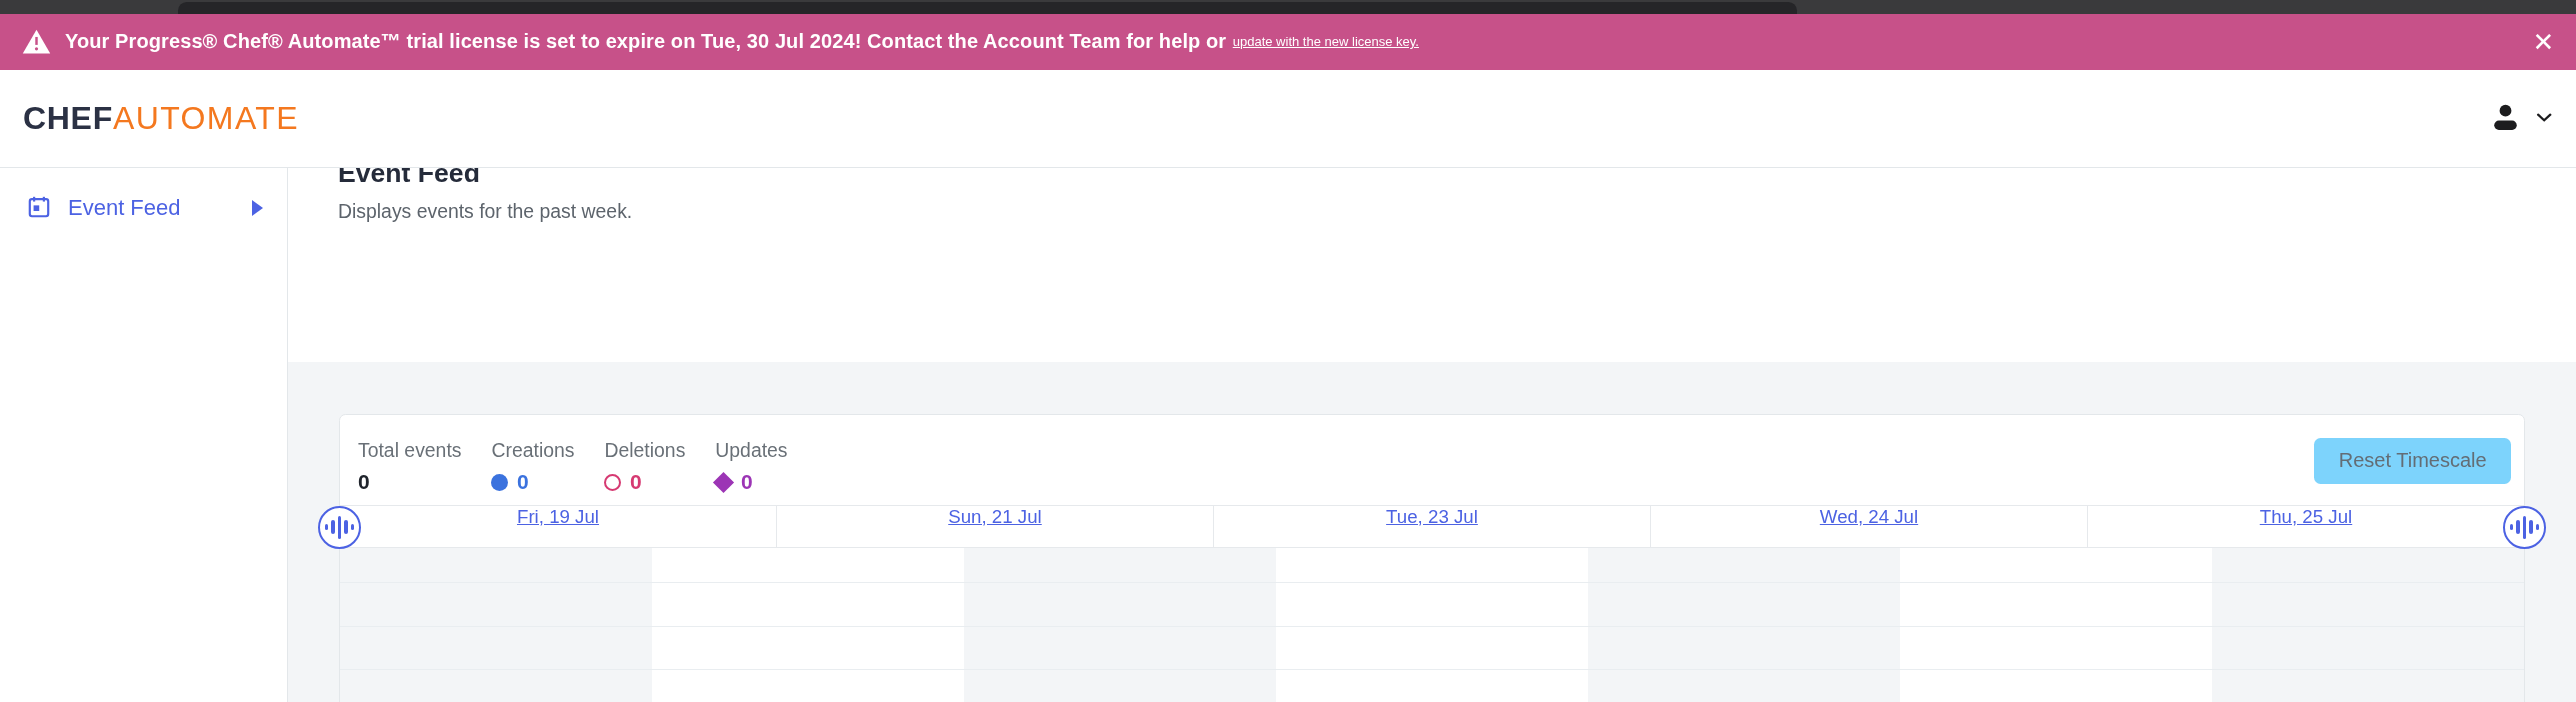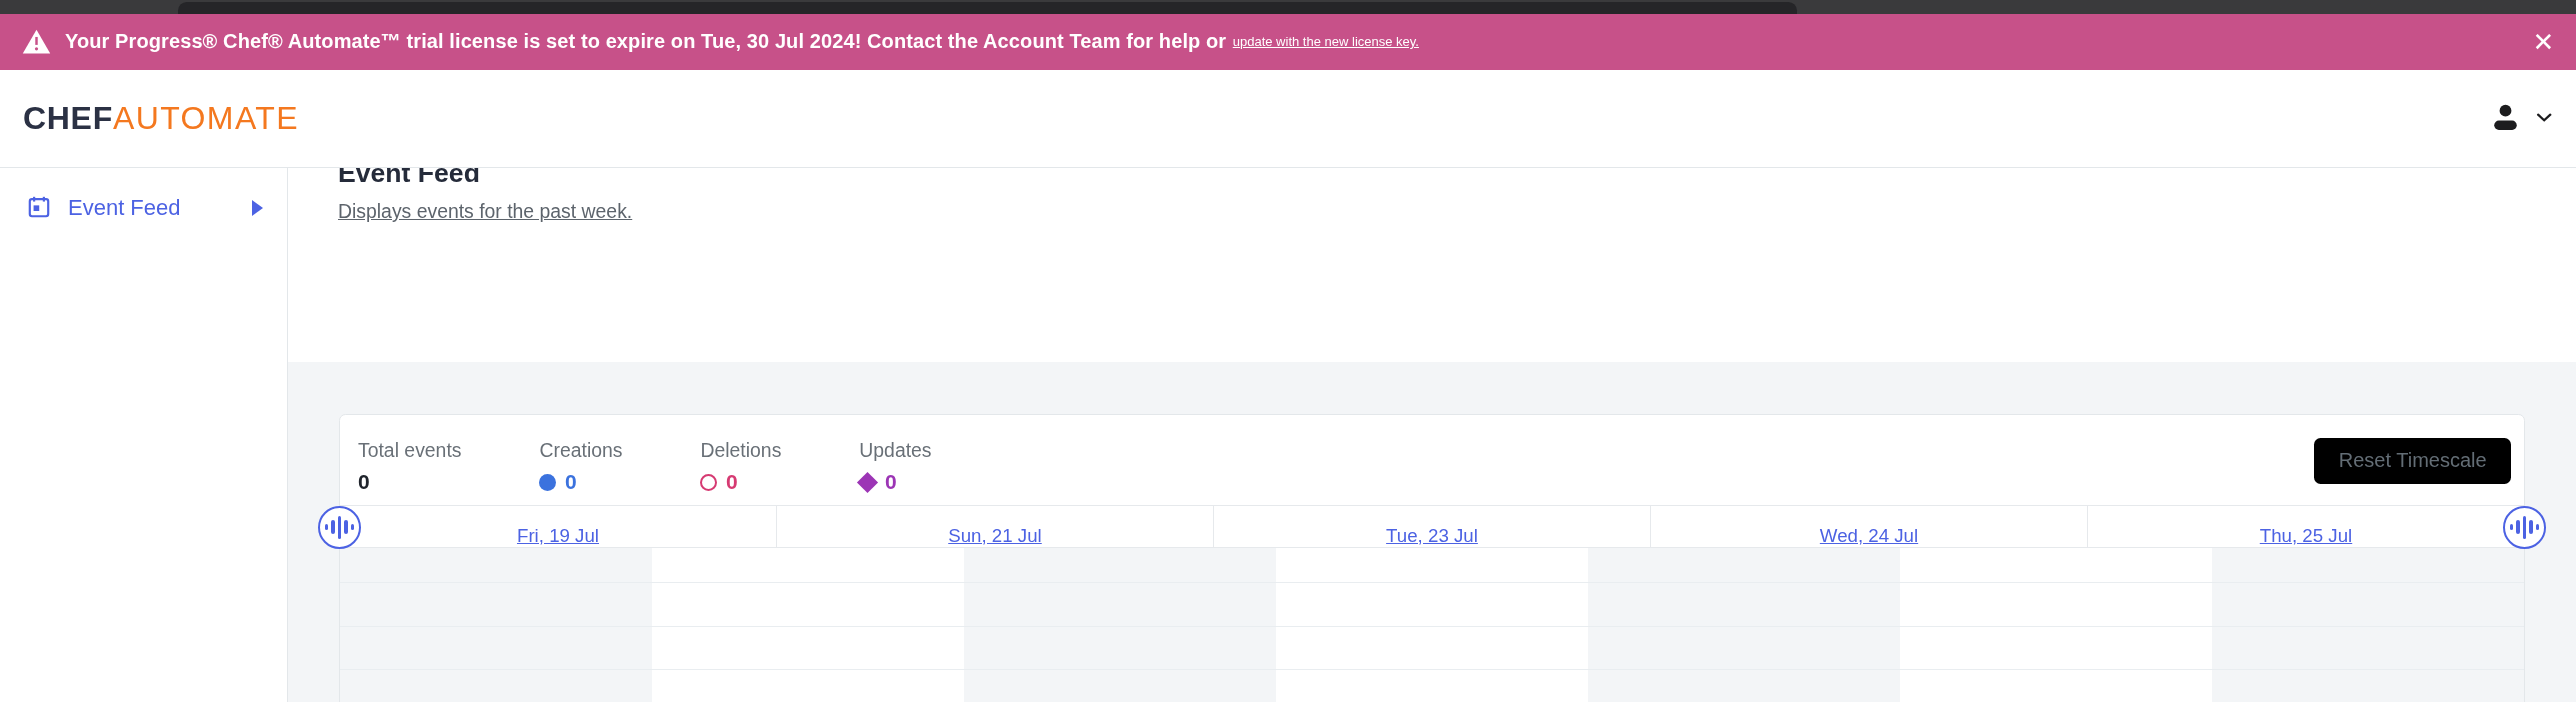--- a/index.html
+++ b/index.html
@@ -41,41 +41,41 @@
 
   
   .app-body{display:flex;height:535px;}
   .sidebar{width:288px;border-right:1.4px solid var(--border);background:#fff;padding-top:16px;}
   .side-item{display:flex;align-items:center;padding:10px 24.4px 10px 26px;cursor:pointer;}
   .side-item .lbl{color:var(--accent-blue);font-size:22px;margin-left:16px;}
   .side-item .arrow{margin-left:auto;width:0;height:0;border-left:11.5px solid var(--accent-blue);border-top:8px solid transparent;border-bottom:8px solid transparent;}
 
   .main{flex:1;position:relative;overflow:hidden;background:#fff;}
   .page-title{margin:-10px 0 0 50px;font-size:26.6px;font-weight:700;color:var(--nav-dark);}
-  .page-sub{margin:11.5px 0 0 50px;font-size:19.4px;color:#5d646c;text-decoration:underline;}
+  .page-sub{margin:11.5px 0 0 50px;font-size:19.4px;color:#5d646c;}
   .filter-input{position:absolute;left:50px;top:102px;width:2185px;height:68px;border:1.4px solid #e0e4e8;border-radius:6.5px;font-size:19.4px;padding:0 21.6px;color:#333;outline:none;}
   .filter-input::placeholder{color:#c2c8cf;}
 
   .gray-section{position:absolute;left:0;right:0;top:194px;bottom:0;background:var(--gray-bg);overflow:hidden;}
   .panel{position:relative;margin:52px 0 0 51px;width:2186px;height:431px;background:#fff;border:1.4px solid var(--border);border-radius:6.5px;}
 
-  .stats-row{position:relative;height:90px;padding:24px 14.4px 0 18px;display:flex;gap:78px;}
+  .stats-row{position:relative;height:90px;padding:24px 14.4px 0 18px;display:flex;gap:30px;}
   .stat .s-label{font-size:19.4px;color:var(--muted-text);}
   .stat .s-value{margin-top:8.6px;font-size:21px;font-weight:700;color:#20242c;display:flex;align-items:center;gap:8.6px;}
   .marker{display:inline-block;width:17px;height:17px;}
   .marker.circle-filled{border-radius:50%;background:var(--stat-blue);}
   .marker.circle-outline{border-radius:50%;border:2.2px solid var(--stat-pink);background:#fff;}
   .marker.diamond{background:var(--stat-purple);transform:rotate(45deg) scale(.88);}
   .v-blue{color:var(--stat-blue);}
   .v-pink{color:var(--stat-pink);}
   .v-purple{color:var(--stat-purple);}
-  .reset-btn{position:absolute;right:13px;top:23px;background:#000000;border:none;border-radius:6.5px;padding:11.5px 24.4px;font-size:20px;color:#636d75;cursor:pointer;}
+  .reset-btn{position:absolute;right:13px;top:23px;background:#7dd3fc;border:none;border-radius:6.5px;padding:11.5px 24.4px;font-size:20px;color:#636d75;cursor:pointer;}
 
   .day-row{height:43px;border-top:1.4px solid #e6e9ec;border-bottom:1.4px solid #e6e9ec;display:flex;background:#fff;}
-  .day-cell{flex:1;display:flex;align-items:flex-end;justify-content:center;}
+  .day-cell{flex:1;display:flex;align-items:flex-start;justify-content:center;}
   .day-cell + .day-cell{border-left:1.4px solid #e6e9ec;}
   .day-cell a{color:var(--accent-blue);font-size:18.7px;text-decoration:underline;cursor:pointer;}
 
   .timeline-grid{position:relative;height:216px;display:flex;}
   .g-col{flex:1;}
   .g-col:nth-child(odd){background:var(--gray-bg);}
   .row-line{position:absolute;left:0;right:0;height:1.4px;background:#e9edf0;}
 
   .ts-handle{position:absolute;width:43px;height:43px;border:2.2px solid var(--accent-blue);border-radius:50%;background:#fff;top:91px;display:flex;align-items:center;justify-content:center;gap:2.9px;cursor:ew-resize;z-index:3;}
   .ts-handle.left{left:-22px;}

